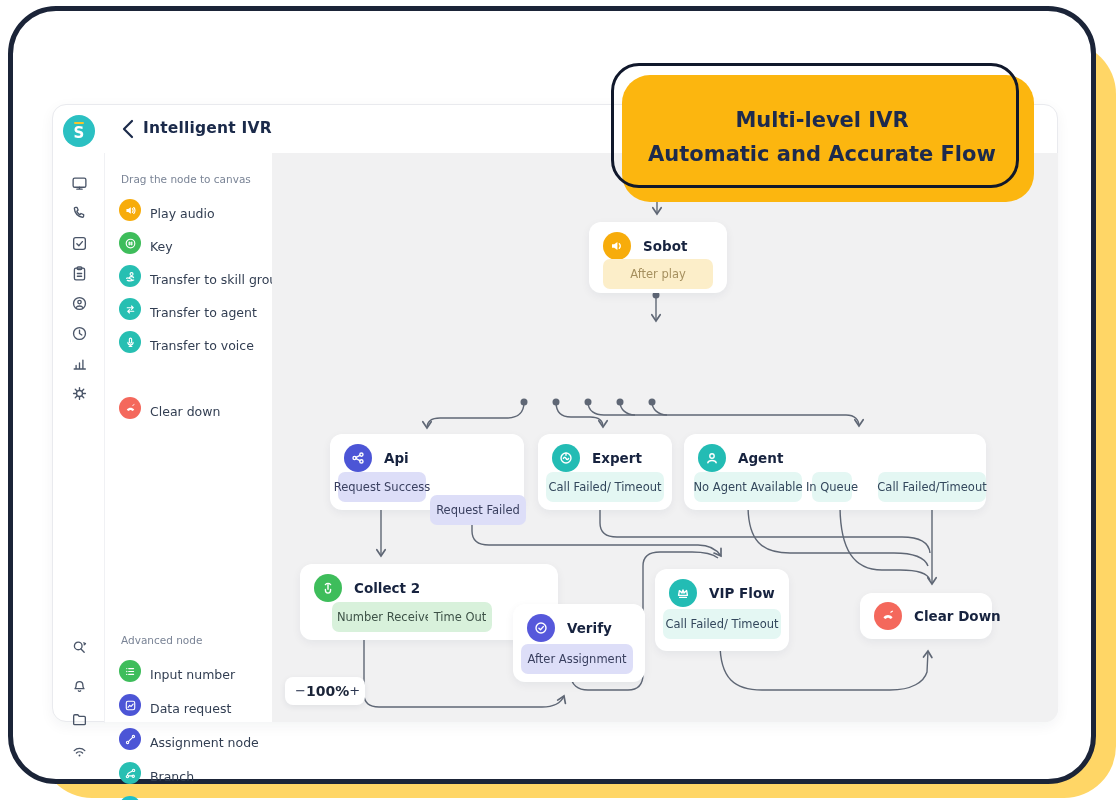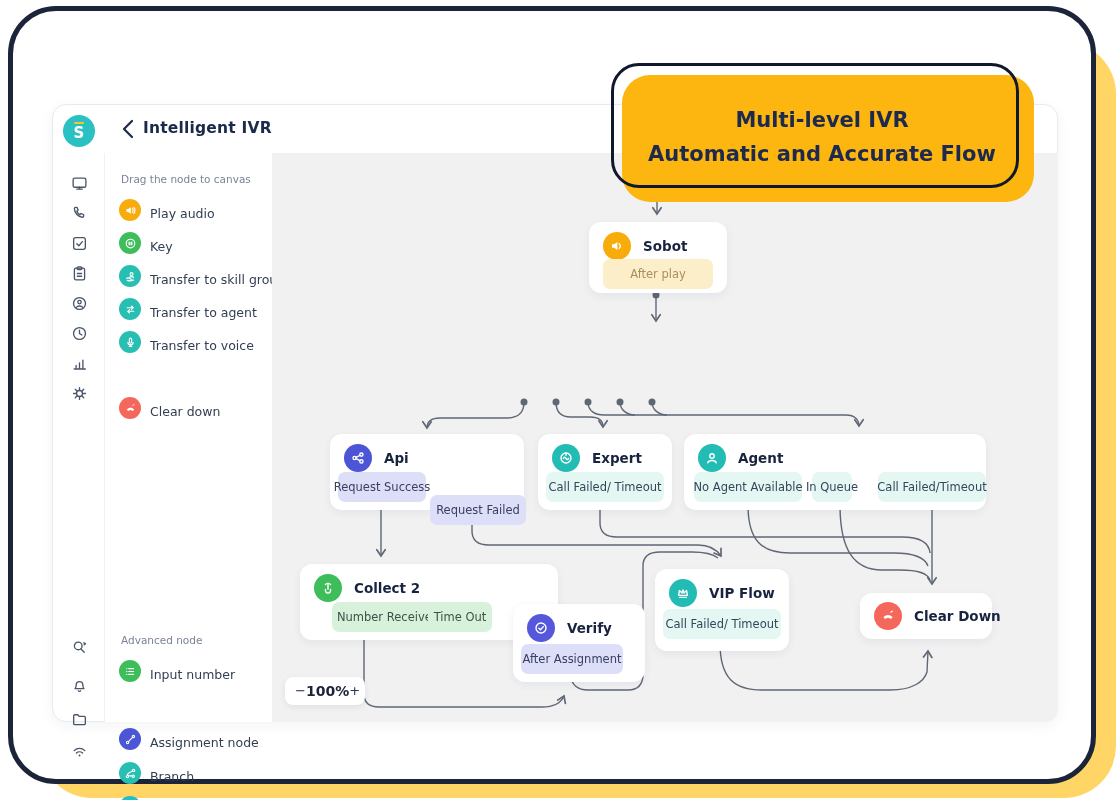--- a/index.html
+++ b/index.html
@@ -194,20 +194,29 @@
       <div class="side-item" style="top:505px">
         <span class="side-bubble" style="background:#3EBD5B">
             <svg viewBox="0 0 16 16">
               <path d="M5.8,4.4 h6 M5.8,8 h6 M5.8,11.6 h6"></path>
               <circle cx="3.4" cy="4.4" r="0.8" fill="#fff" stroke="none"></circle>
               <circle cx="3.4" cy="8" r="0.8" fill="#fff" stroke="none"></circle>
               <circle cx="3.4" cy="11.6" r="0.8" fill="#fff" stroke="none"></circle>
             </svg>
           </span>
         <span class="side-label">Input number</span>
+      </div>
+      <div class="side-item" style="top:539px">
+        <span class="side-bubble" style="background:#4C55D6">
+            <svg viewBox="0 0 16 16">
+              <rect x="2.8" y="2.8" width="10.4" height="10.4" rx="2"></rect>
+              <path d="M5,10.2 l2,-2.4 1.8,1.4 2.4,-3"></path>
+            </svg>
+          </span>
+        <span class="side-label">Data request</span>
       </div>
       <div class="side-item" style="top:573px">
         <span class="side-bubble" style="background:#4C55D6">
             <svg viewBox="0 0 16 16">
               <path d="M5.4,10.6 L10.6,5.4"></path>
               <circle cx="4.4" cy="11.6" r="1.4"></circle>
               <circle cx="11.6" cy="4.4" r="1.4"></circle>
             </svg>
           </span>
         <span class="side-label">Assignment node</span>
@@ -354,21 +363,21 @@
   <div class="node" style="left:513px; top:604px; width:132px; height:78px;">
     <div class="node-head">
         <span class="node-bubble" style="background:#5658DB">
           <svg viewBox="0 0 16 16">
             <circle cx="8" cy="8" r="5"></circle>
             <path d="M5.9,8.2 l1.6,1.6 2.8,-3.2"></path>
           </svg>
         </span>
       <span class="node-title">Verify</span>
       </div>
-    <div class="tag lavender" style="left:8px; top:40px; width:102px;">After Assignment</div>
+    <div class="tag lavender" style="left:8px; top:40px; width:112px;">After Assignment</div>
   </div>
 
   <div class="node" style="left:655px; top:569px; width:134px; height:82px;">
     <div class="node-head">
         <span class="node-bubble" style="background:#23BCB4">
           <svg viewBox="0 0 16 16">
             <path d="M3.6,10.4 L4.4,5.6 7,8 8,5 9,8 11.6,5.6 12.4,10.4 z M4.6,12.4 h6.8"></path>
           </svg>
         </span>
       <span class="node-title">VIP Flow</span>

